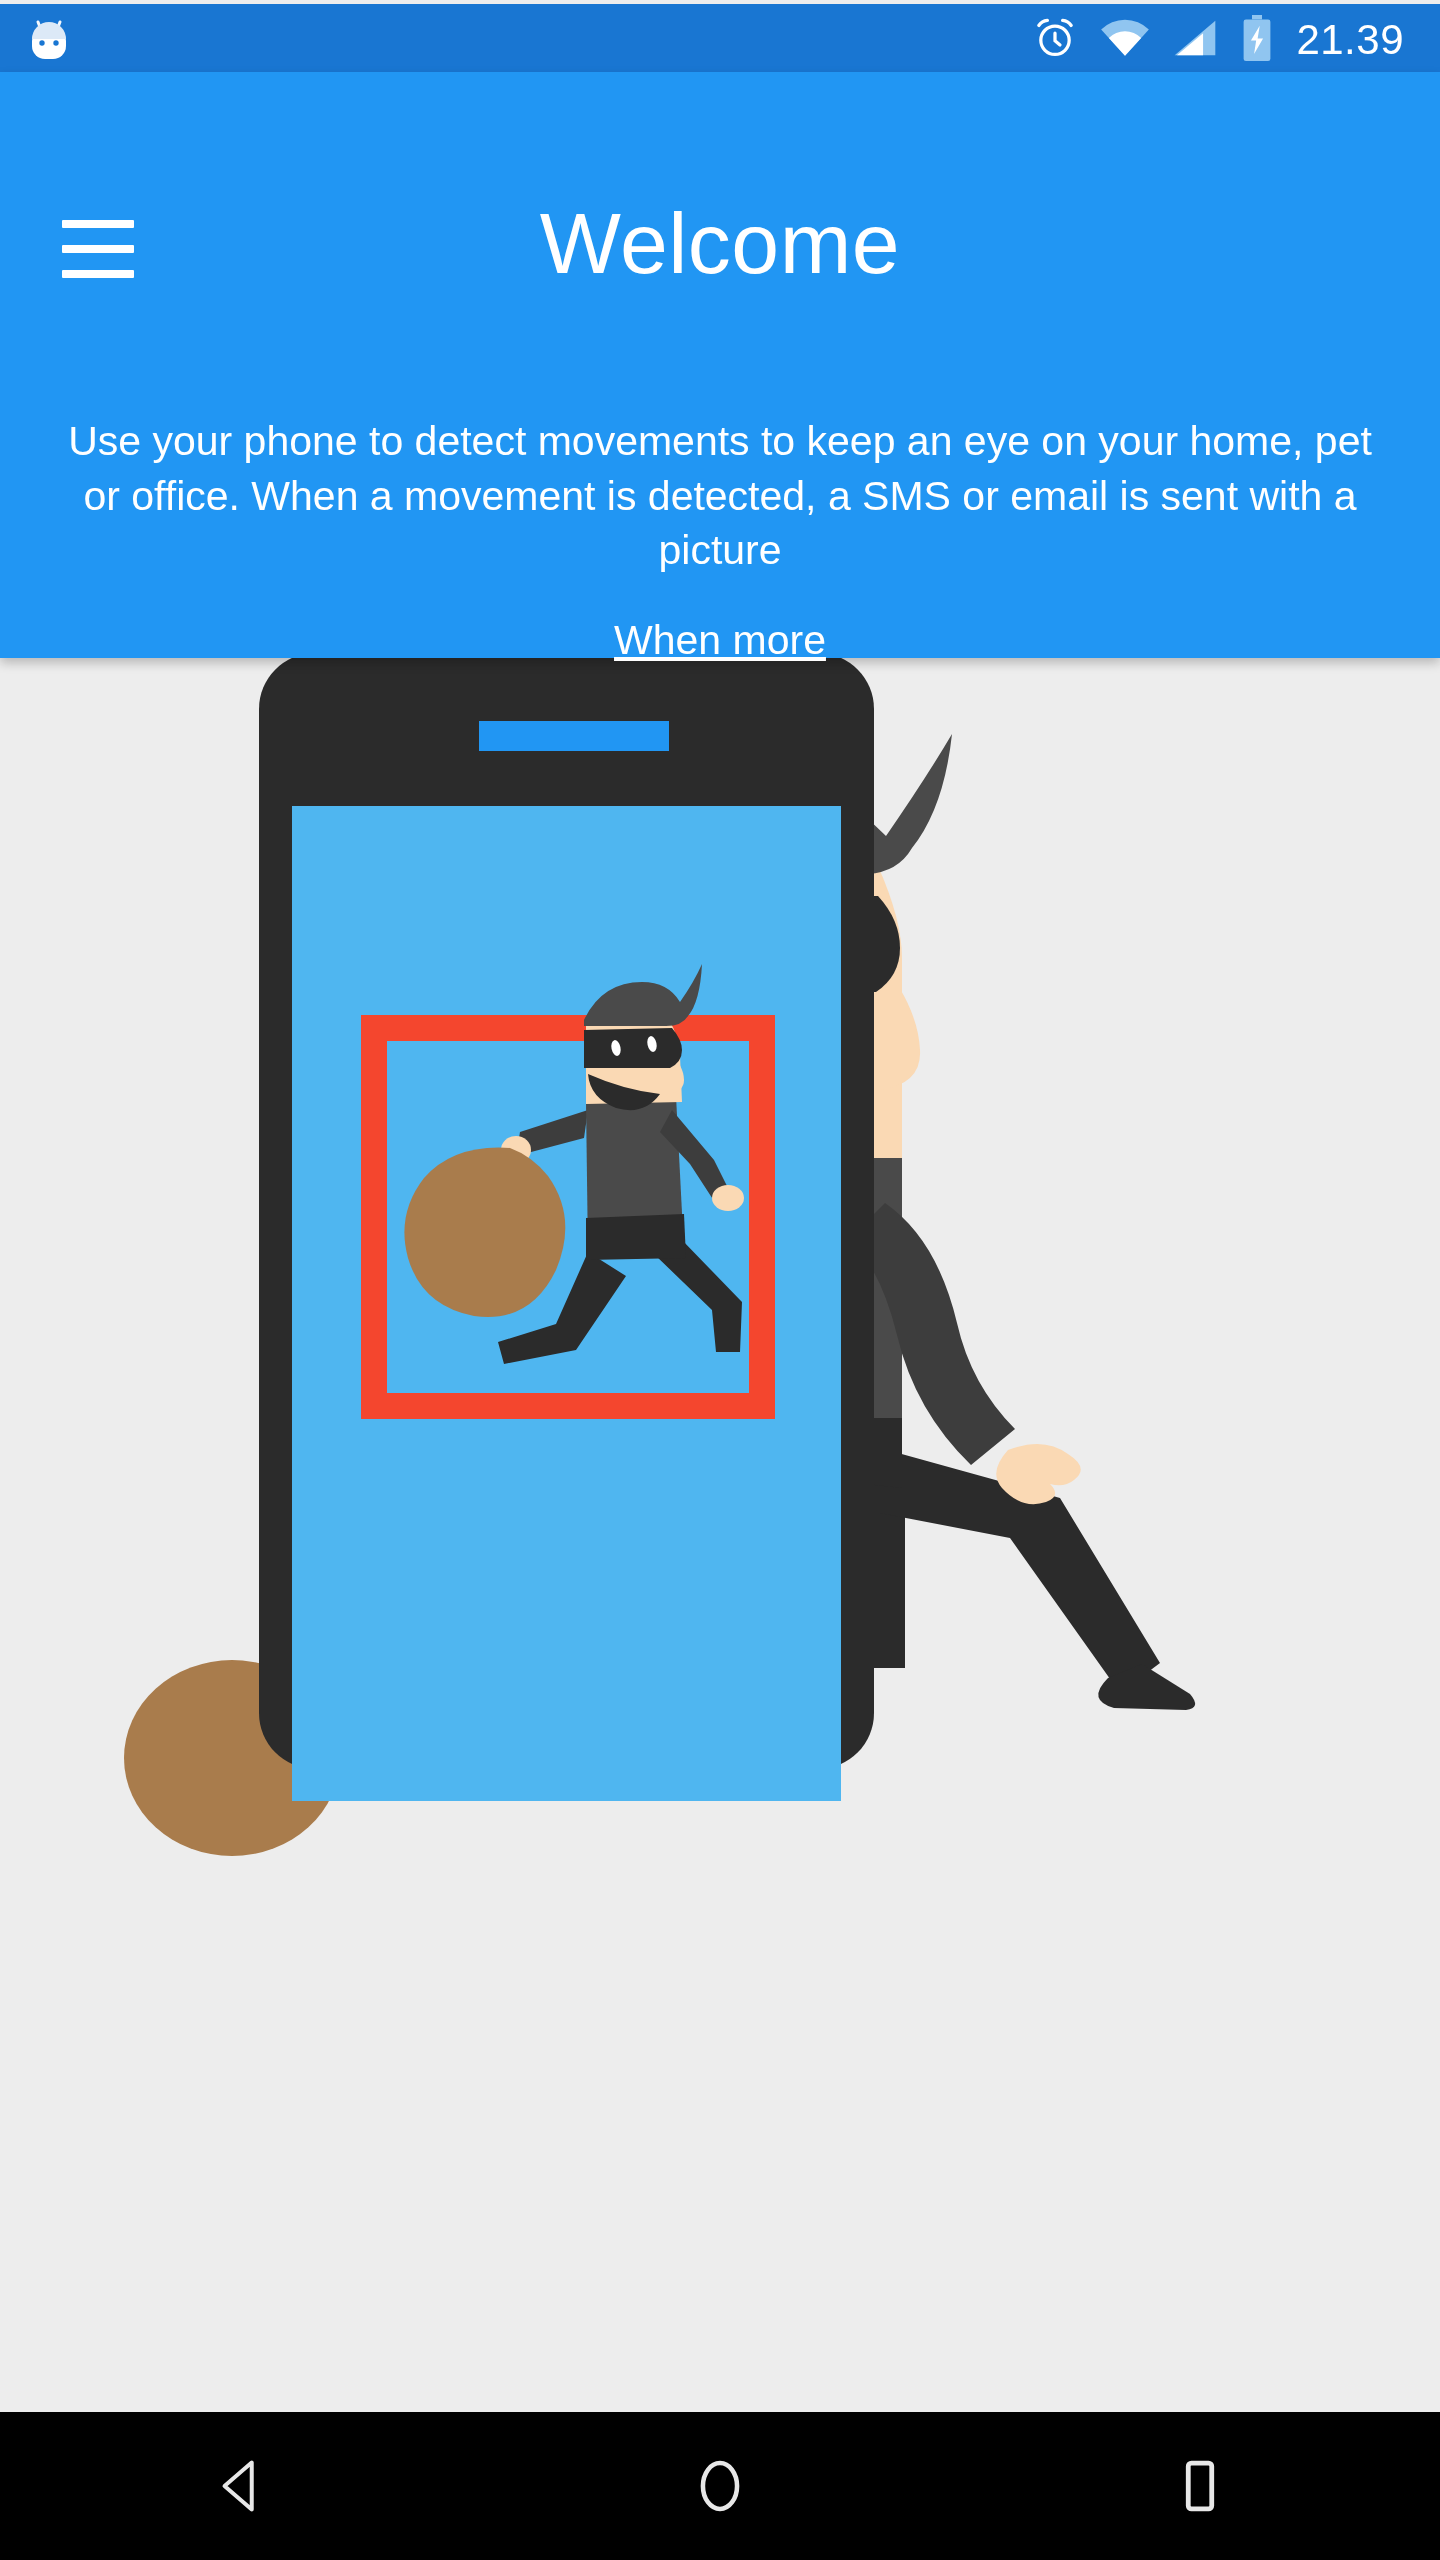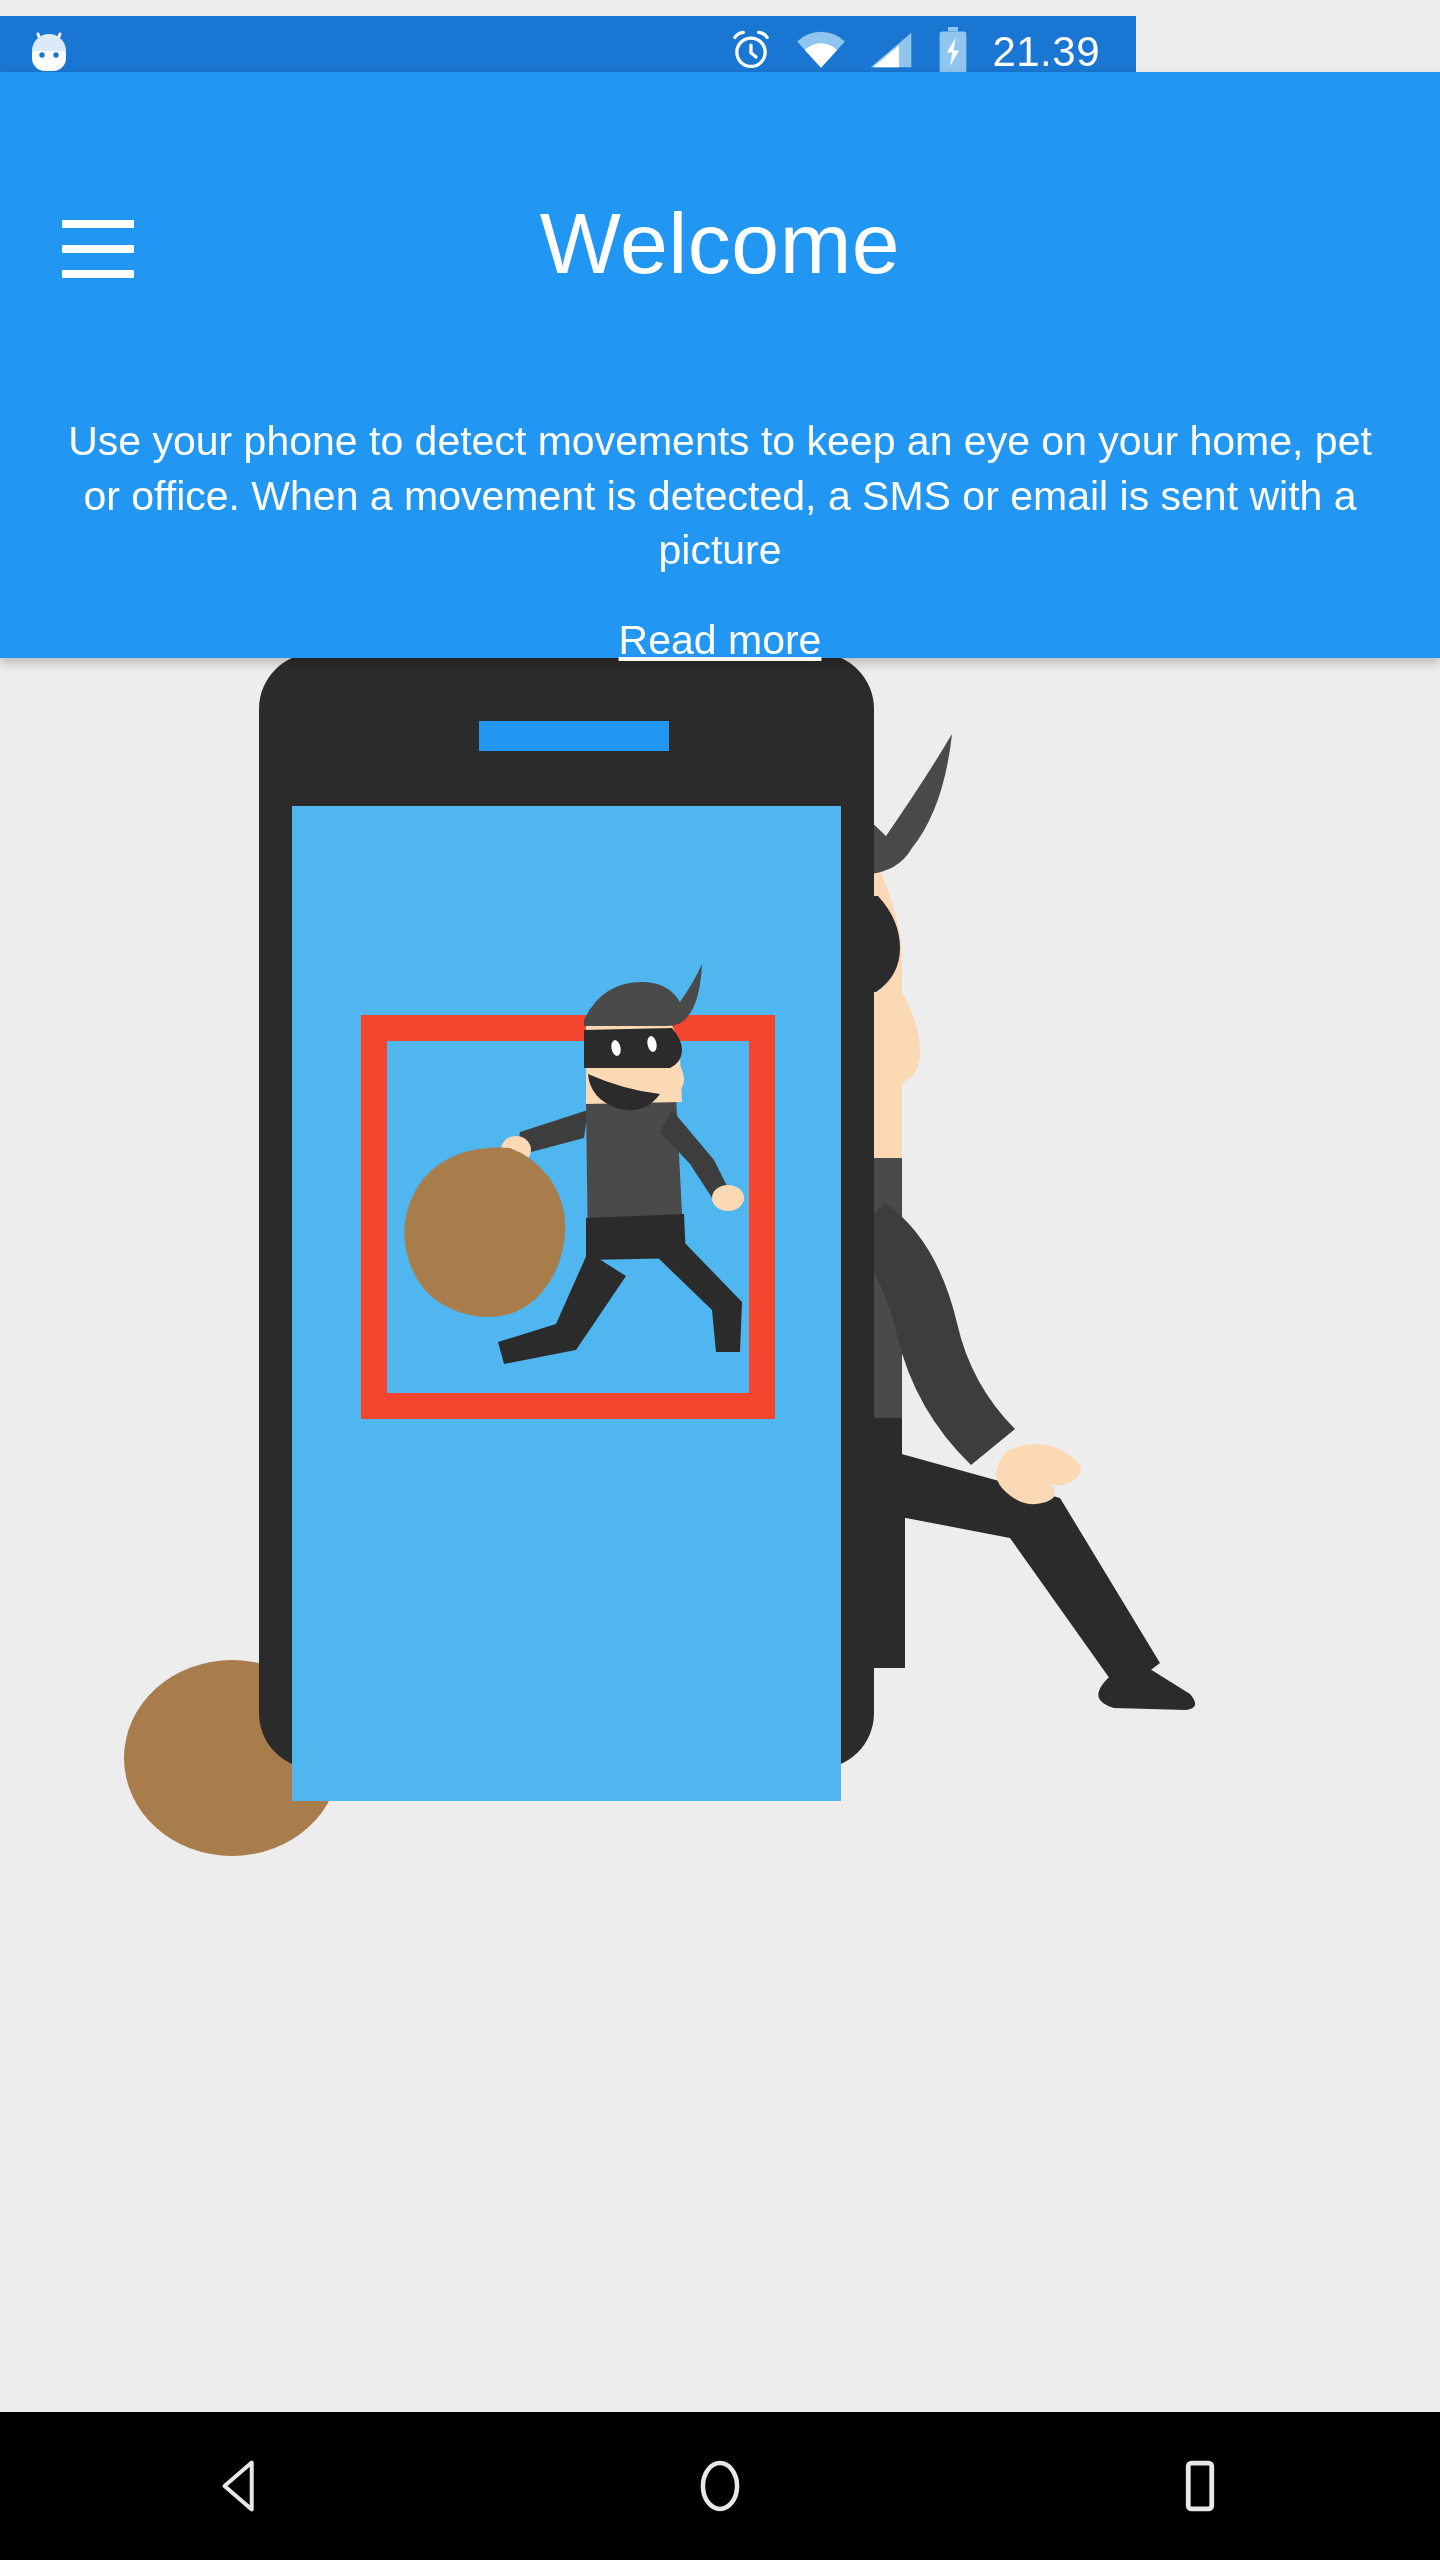--- a/index.html
+++ b/index.html
@@ -6,21 +6,21 @@
   html, body {
     width:1440px; height:2560px;
     background:#EEEEEE;
     font-family:"Liberation Sans", sans-serif;
     overflow:hidden;
   }
   #screen { position:relative; width:1440px; height:2560px; background:#EDEDED; }
 
   
   #status-bar {
-    position:absolute; left:0; top:16px; width:1136px; height:72px;
+    position:absolute; left:0; top:4px; width:1440px; height:72px;
     background:#1976D2;
     display:flex; align-items:center;
   }
   #status-left { display:flex; align-items:center; padding-left:26px; }
   #status-right {
     margin-left:auto; display:flex; align-items:center; gap:22px;
     padding-right:36px;
   }
   #status-clock {
     color:#FFFFFF; font-size:42px; letter-spacing:0.5px;
@@ -134,21 +134,21 @@
     <div id="menu-button">
       <span></span>
       <span></span>
       <span></span>
     </div>
 
     <div id="page-title">Welcome</div>
 
     <div id="header-desc">Use your phone to detect movements to keep an eye on your home, pet or office. When a movement is detected, a SMS or email is sent with a picture</div>
 
-    <div id="read-more">Read more</div>
+    <div id="read-more">When more</div>
   </div>
 
   <div id="content">
 
     <div id="illustration">
       <svg width="1440" height="1300" viewBox="0 0 1440 1300">
 
         <g>
 
           <path d="M905 800 L905 1010 L845 1010 L845 800 Z" fill="#2B2B2B"></path>

